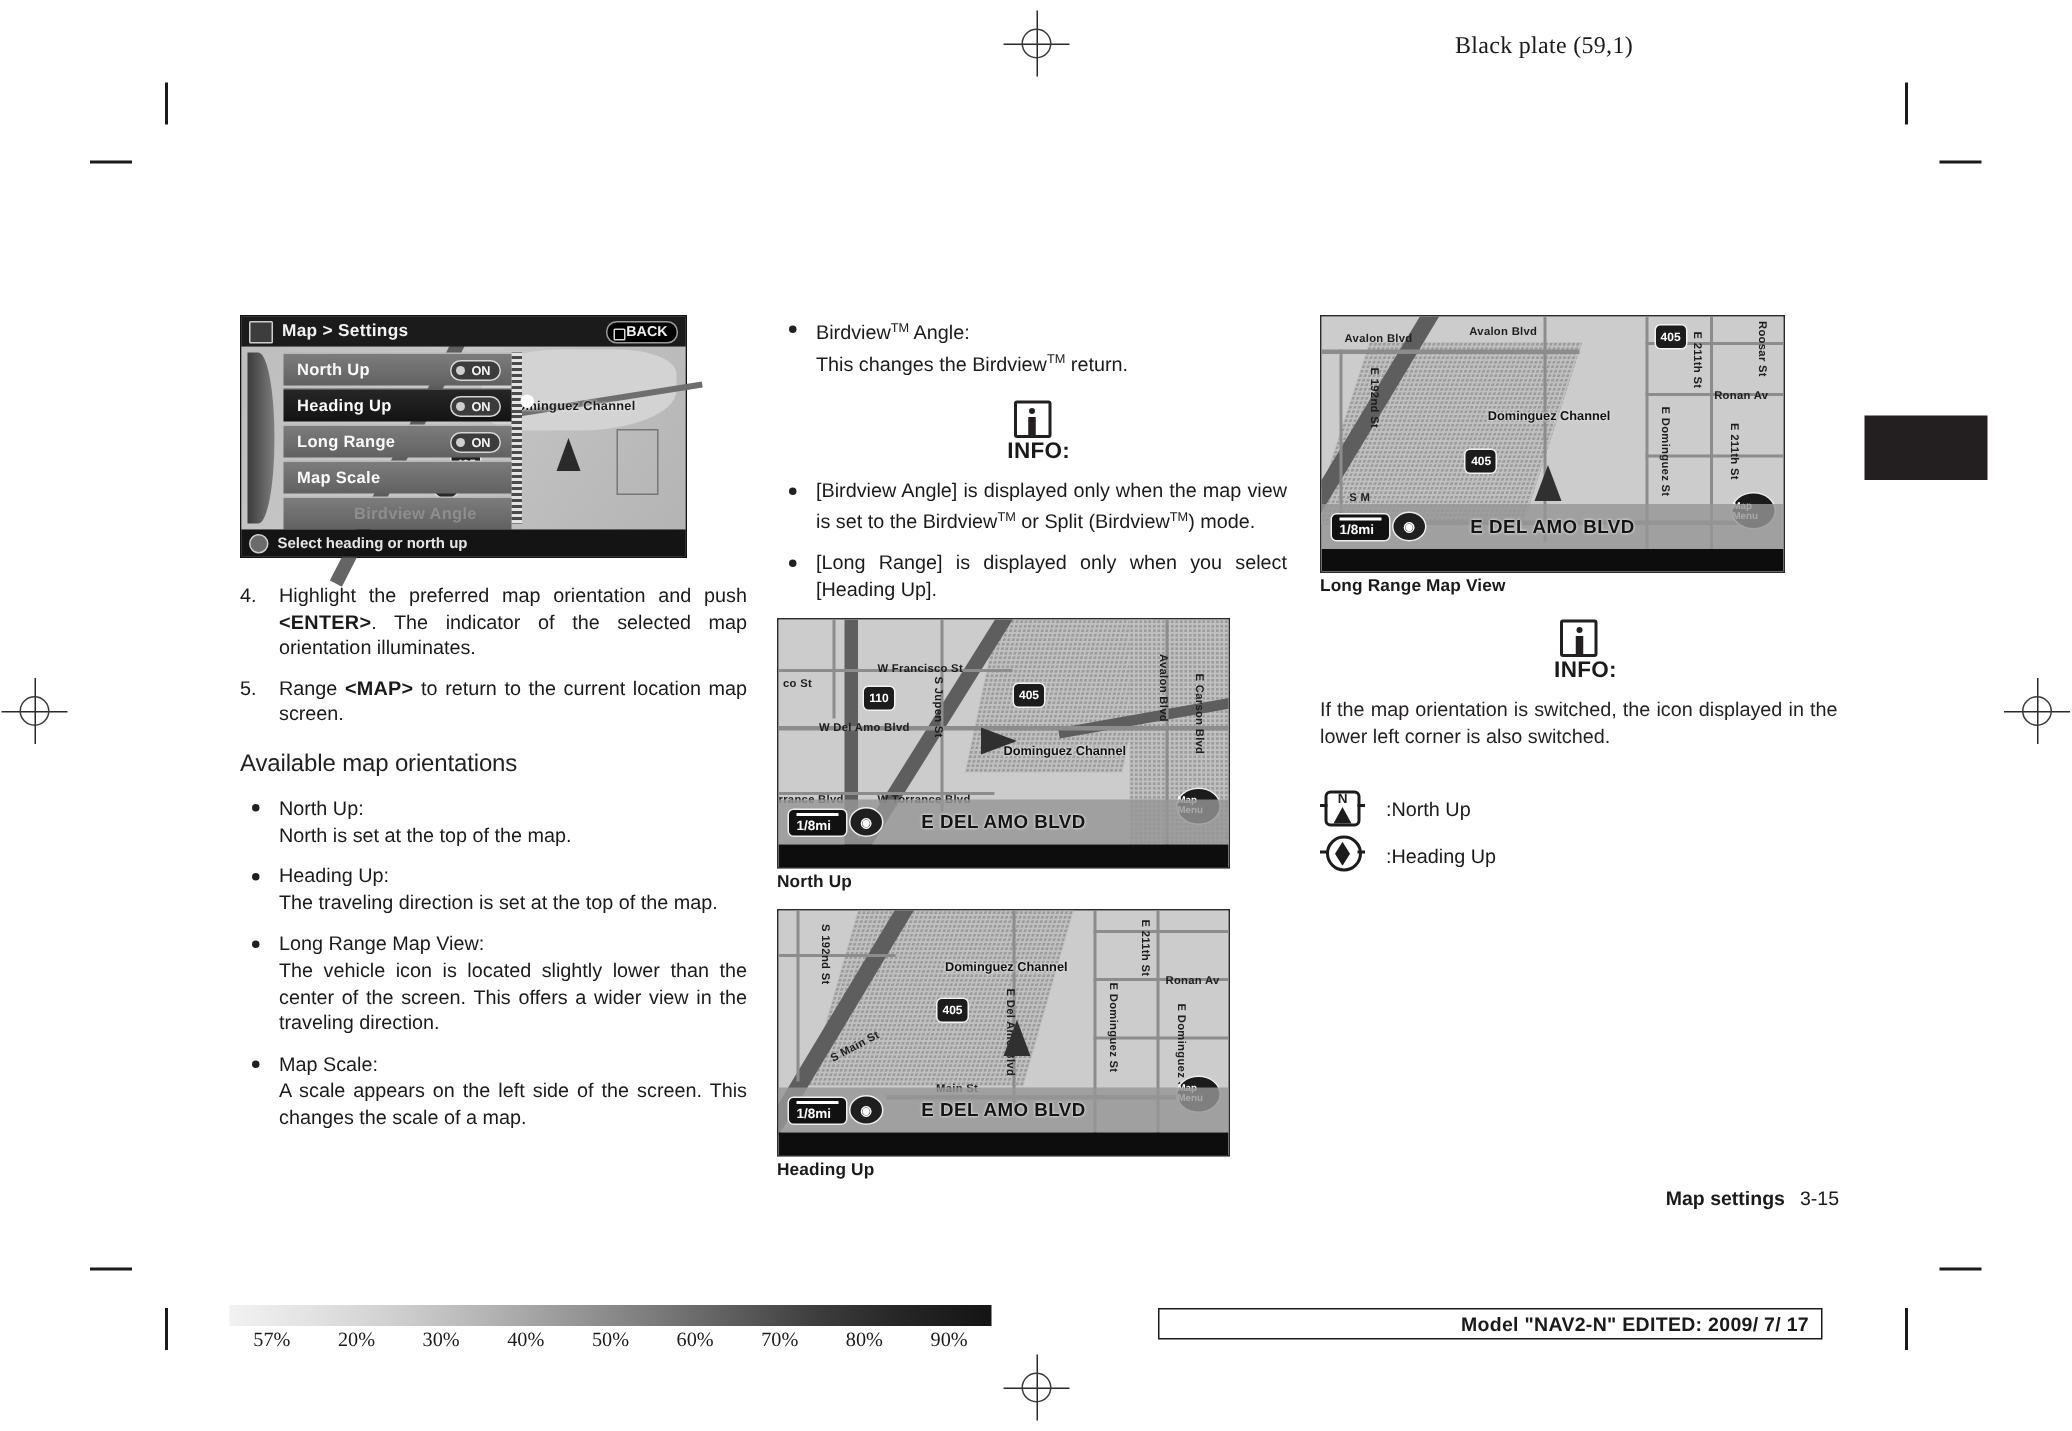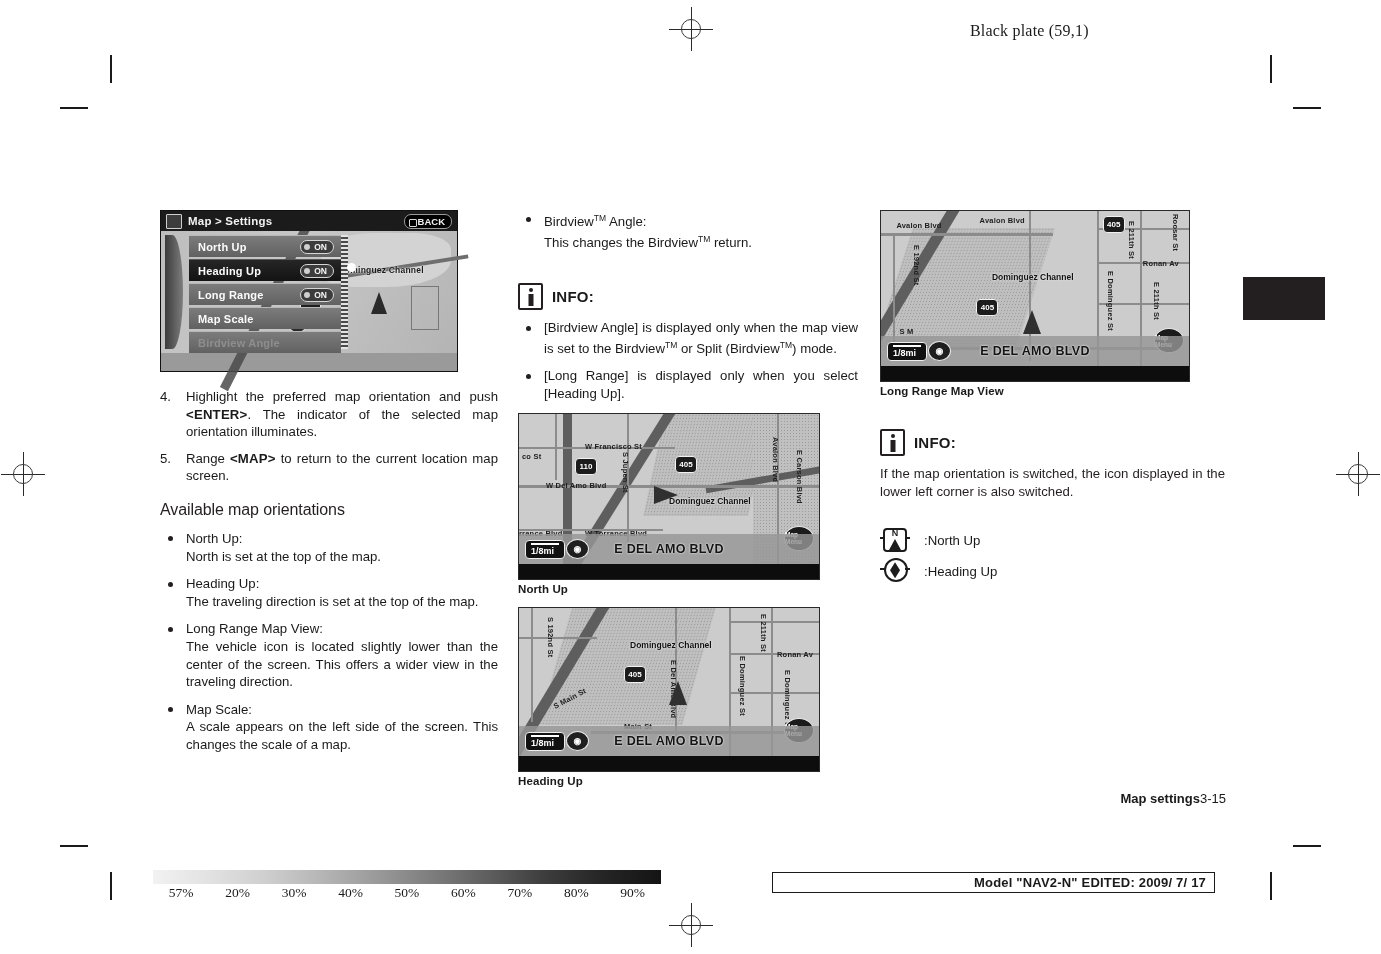--- a/index.html
+++ b/index.html
@@ -83,21 +83,21 @@
     width: 5px;
     height: 5px;
     background: #231f20;
     border-radius: 50%;
   }
   .bullet-title { display: block; text-align: left; }
 
   sup.tm { font-size: 8.5px; vertical-align: 5px; letter-spacing: 0; }
 
   
-  .info-head { display: flex; align-items: center; margin: 32px 0 9px 0; }
+  .info-head { display: flex; align-items: center; margin: 16px 0 9px 0; flex-direction: column; }
   .info-icon {
     width: 25px; height: 27px;
     border: 2px solid #231f20;
     border-radius: 2px;
     position: relative;
     box-sizing: border-box;
     flex: 0 0 25px;
   }
   .info-icon .dot {
     position: absolute; left: 50%; top: 3px;
@@ -212,21 +212,21 @@
     background: linear-gradient(180deg, #7c7c7c, #616161);
     border-top: 1px solid #b7b7b7;
     display: flex; align-items: center; padding-left: 9px;
     position: relative;
   }
   .nav-item.sel {
     background: linear-gradient(180deg, #262626, #131313);
     border-top: 1px solid #585858;
   }
   .nav-item .lbl { color: #fbfbfb; font-size: 11px; font-weight: bold; letter-spacing: .2px; }
-  .nav-item.dim .lbl { color: #8e8e8e; }
+  .nav-item.dim .lbl { color: #8e8e8e; margin-left: 38px; }
   .nav-on {
     position: absolute; right: 7px; top: 3.5px;
     background: #3c3c3c; border: 1px solid #d6d6d6; border-radius: 7px;
     color: #f5f5f5; font-size: 8.5px; font-weight: bold;
     padding: 1px 6px 1px 13px;
   }
   .nav-on::before {
     content: ""; position: absolute; left: 3px; top: 3.5px;
     width: 6px; height: 6px; border-radius: 50%; background: #cfcfcf;
   }
@@ -365,21 +365,21 @@
     width: 10px; height: 16px; background: #1c1c1c;
     clip-path: polygon(50% 0, 100% 50%, 50% 100%, 0 50%);
   }
 
   
   .foot-right {
     position: absolute; right: 155px; bottom: 148px;
     font-size: 13px;
   }
   .foot-right .bold { font-weight: bold; }
-  .foot-right .num { }
+  .foot-right .num { margin-left: 10px; }
 
   .grad-strip {
     position: absolute; left: 153px; top: 870px; width: 508px; height: 14px;
     background: linear-gradient(90deg,
       #f2f2f2 0%, #e2e2e2 11%, #cfcfcf 22%, #b6b6b6 33%, #9a9a9a 44%,
       #7d7d7d 55%, #5e5e5e 66%, #3d3d3d 77%, #262626 88%, #141414 100%);
   }
   .grad-ticks {
     position: absolute; left: 153px; top: 885px; width: 508px;
     display: flex;
@@ -473,20 +473,24 @@
       </div>
     </div>
     <div class="nav-cursor"></div>
 
     <div class="nav-titlebar">
       <span class="nav-title-ico"></span>
       <span class="nav-title-txt">Map &gt; Settings</span>
       <span class="nav-back">BACK</span>
     </div>
 
+    <div class="nav-statusbar">
+      <span class="nav-status-ico"></span>
+      <span class="nav-status-txt">Select heading or north up</span>
+    </div>
   </div>
 
   <div style="margin-top:16px;">
     <div class="step">
       <div class="num">4.</div>
       <div class="txt"><span>Highlight the preferred map orientation and push </span><span class="kbd">&lt;ENTER&gt;</span><span>. The indicator of the selected map orientation illuminates.</span></div>
     </div>
     <div class="step">
       <div class="num">5.</div>
       <div class="txt"><span>Range </span><span class="kbd">&lt;MAP&gt;</span><span> to return to the current location map screen.</span></div>

